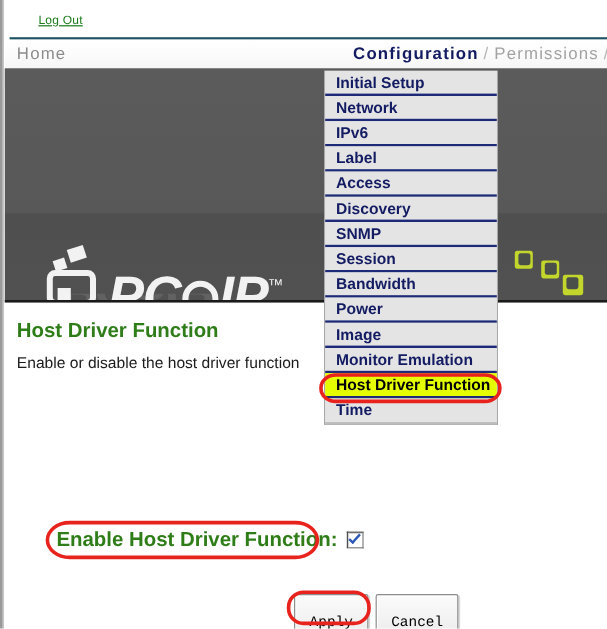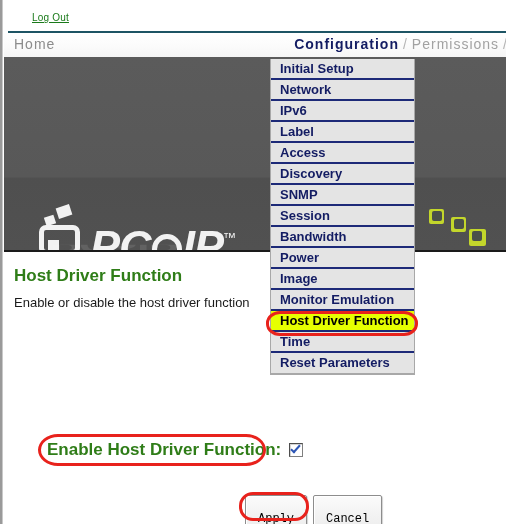--- a/index.html
+++ b/index.html
@@ -387,20 +387,19 @@
       <div class="menu-item">Access</div>
       <div class="menu-item">Discovery</div>
       <div class="menu-item">SNMP</div>
       <div class="menu-item">Session</div>
       <div class="menu-item">Bandwidth</div>
       <div class="menu-item">Power</div>
       <div class="menu-item">Image</div>
       <div class="menu-item">Monitor Emulation</div>
       <div class="menu-item selected">Host Driver Function</div>
       <div class="menu-item">Time</div>
-      <div class="menu-item">Reset Parameters</div>
     </div>
 
   <div class="annot annot-menu"></div>
   <div class="annot annot-check"></div>
   <div class="annot annot-apply"></div>
 
 </div>
 
 </body></html>

